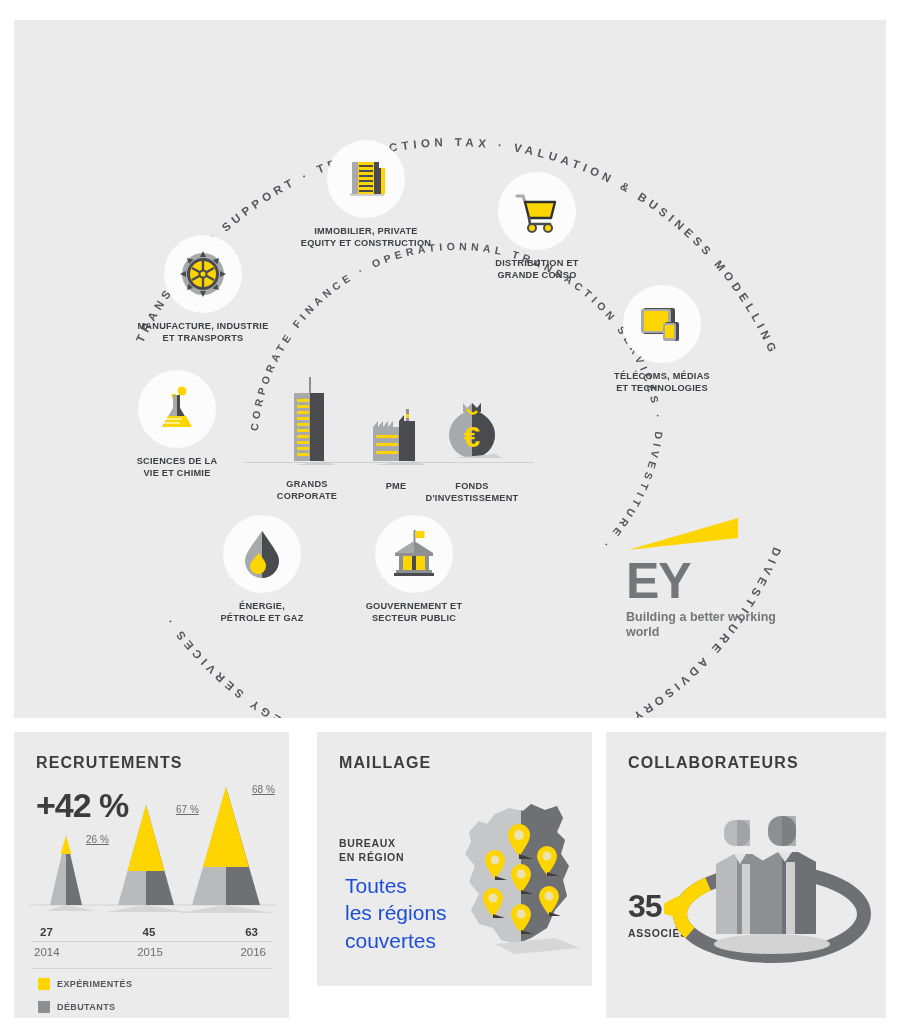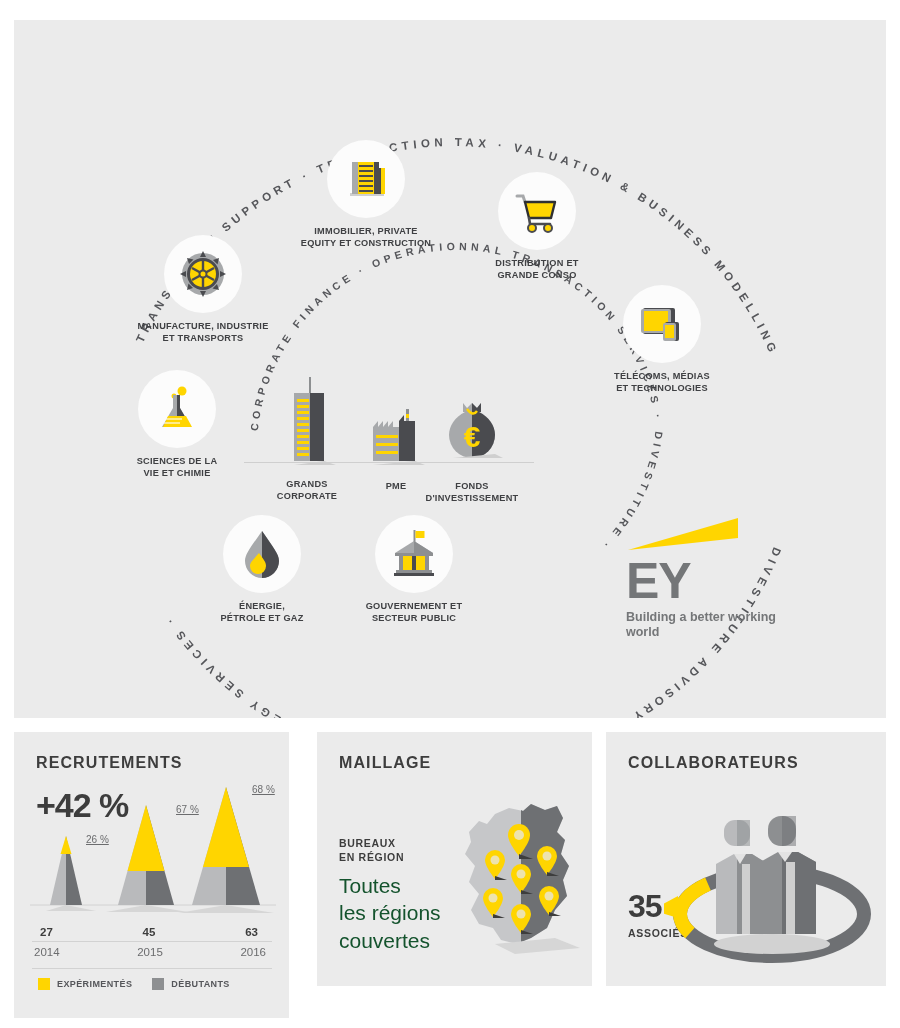--- a/index.html
+++ b/index.html
@@ -32,46 +32,46 @@
   
   #ey{position:absolute;left:612px;top:492px;width:150px;}
   #ey .swoosh{width:120px;height:44px;}
   #ey .mark{font-size:50px;font-weight:700;color:#747678;letter-spacing:-1px;
             line-height:.92;margin-top:-2px;}
   #ey .tag{font-size:12.5px;font-weight:700;color:#747678;line-height:1.22;margin-top:6px;}
 
   
   #p1{left:14px;top:732px;width:275px;height:286px;}
   #p2{left:317px;top:732px;width:275px;height:254px;}
-  #p3{left:606px;top:732px;width:280px;height:254px;}
+  #p3{left:606px;top:732px;width:280px;height:286px;}
   .ptitle{position:absolute;left:22px;top:22px;font-size:16px;font-weight:700;
           letter-spacing:1.1px;color:#3d3d3d;}
 
   .bignum{font-size:41px;font-weight:700;color:#3d3d3d;letter-spacing:-1px;line-height:1;}
   .smalllbl{font-size:10.5px;font-weight:700;letter-spacing:.7px;color:#3d3d3d;line-height:1.35;}
 
   
   #plus42{position:absolute;left:22px;top:54px;font-size:34px;font-weight:700;
           color:#3d3d3d;letter-spacing:-1px;}
   .pct{position:absolute;font-size:10px;color:#6b6c6e;text-decoration:underline;}
   .chart-area{position:absolute;left:10px;top:46px;width:258px;height:140px;}
   .numrow,.yearrow{position:absolute;width:240px;left:18px;display:flex;}
   .numrow{top:194px;}
   .yearrow{top:214px;gap:23px;}
   .numrow span{font-size:11.5px;font-weight:700;color:#3d3d3d;}
   .yearrow span{font-size:11.5px;color:#6b6c6e;}
   .hr{position:absolute;left:18px;width:240px;height:1px;background:#d2d2d2;}
-  .legend{position:absolute;left:24px;top:246px;display:flex;gap:20px;align-items:center;}
+  .legend{position:absolute;left:24px;top:246px;display:flex;gap:11px;flex-direction:column;}
   .legend .it{display:flex;align-items:center;gap:7px;font-size:9px;font-weight:700;
               letter-spacing:.4px;color:#55565a;}
   .sw{width:12px;height:12px;display:inline-block;}
 
   
   #m-lbl{position:absolute;left:22px;top:104px;}
-  #m-big{position:absolute;left:22px;top:140px;font-size:21px;color:#14532d;line-height:1.3;}
+  #m-big{position:absolute;left:28px;top:140px;font-size:21px;color:#1d4ed8;line-height:1.3;}
   #m-map{position:absolute;left:118px;top:56px;width:150px;height:190px;}
 
   
   #c350{position:absolute;left:22px;top:50px;}
   #c35{position:absolute;left:22px;top:158px;}
   #c35 .bignum{font-size:32px;}
   #c-art{position:absolute;left:58px;top:60px;width:215px;height:200px;}
 </style>
 </head>
 <body>

